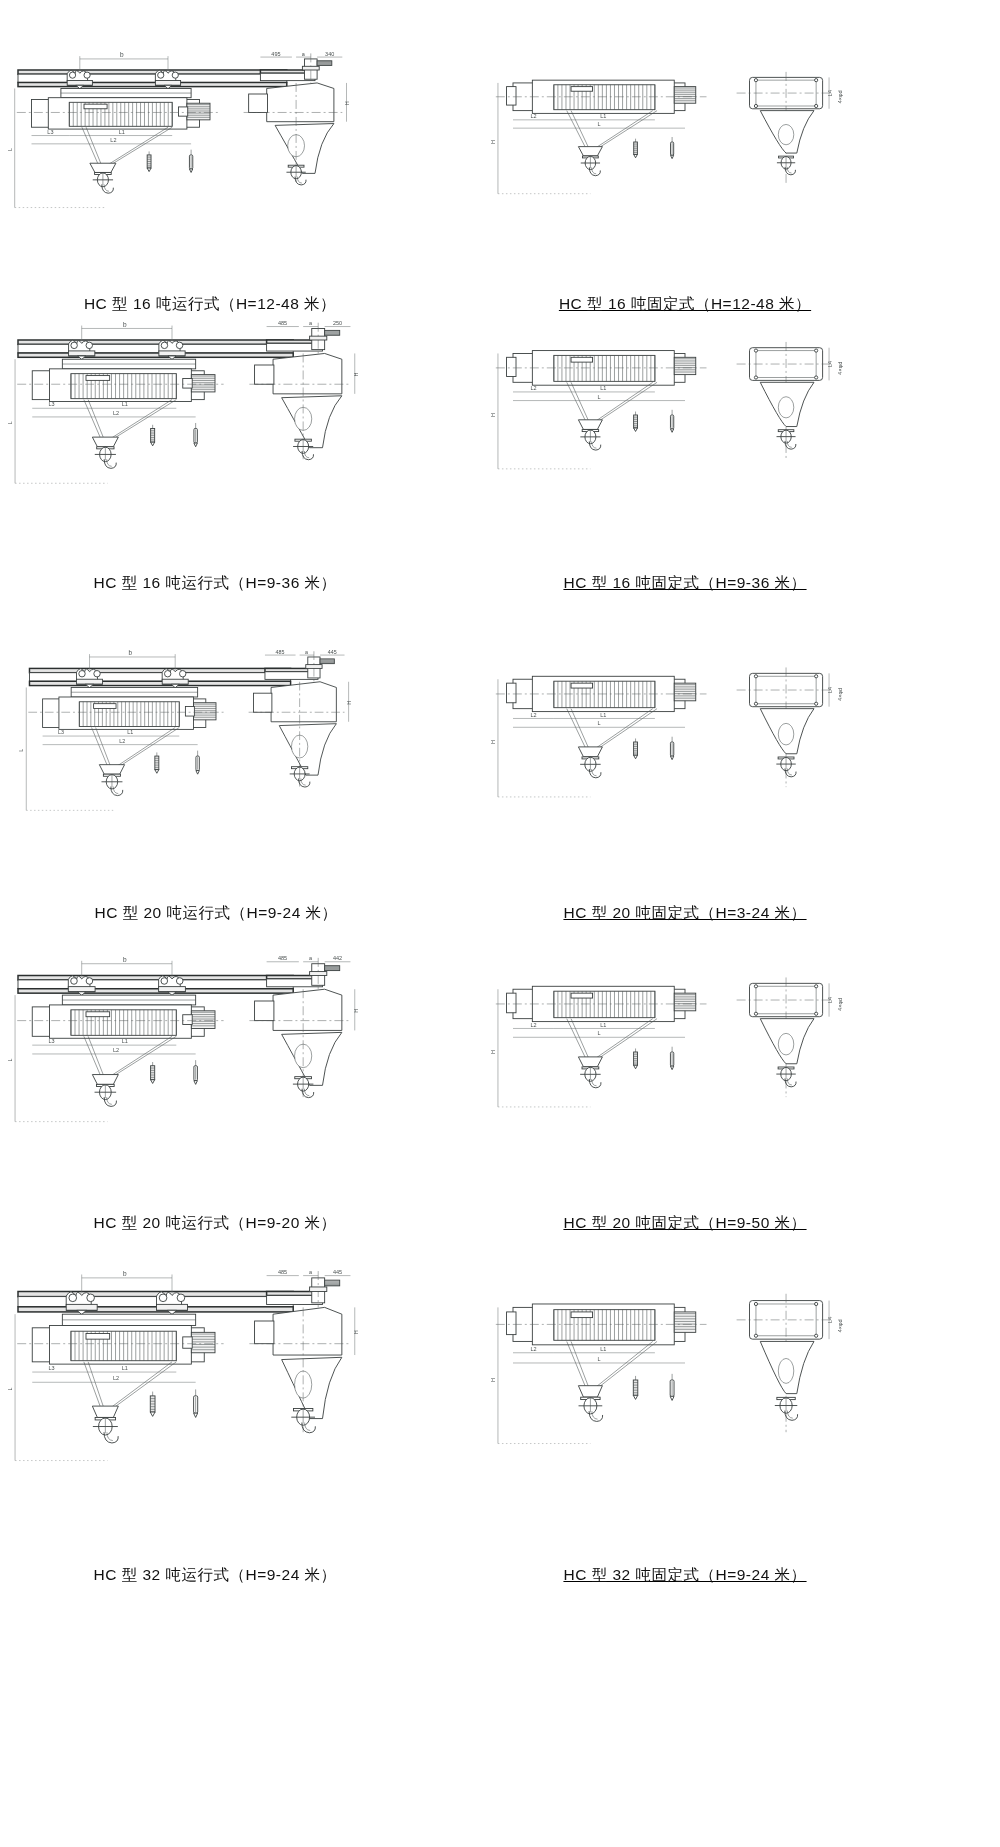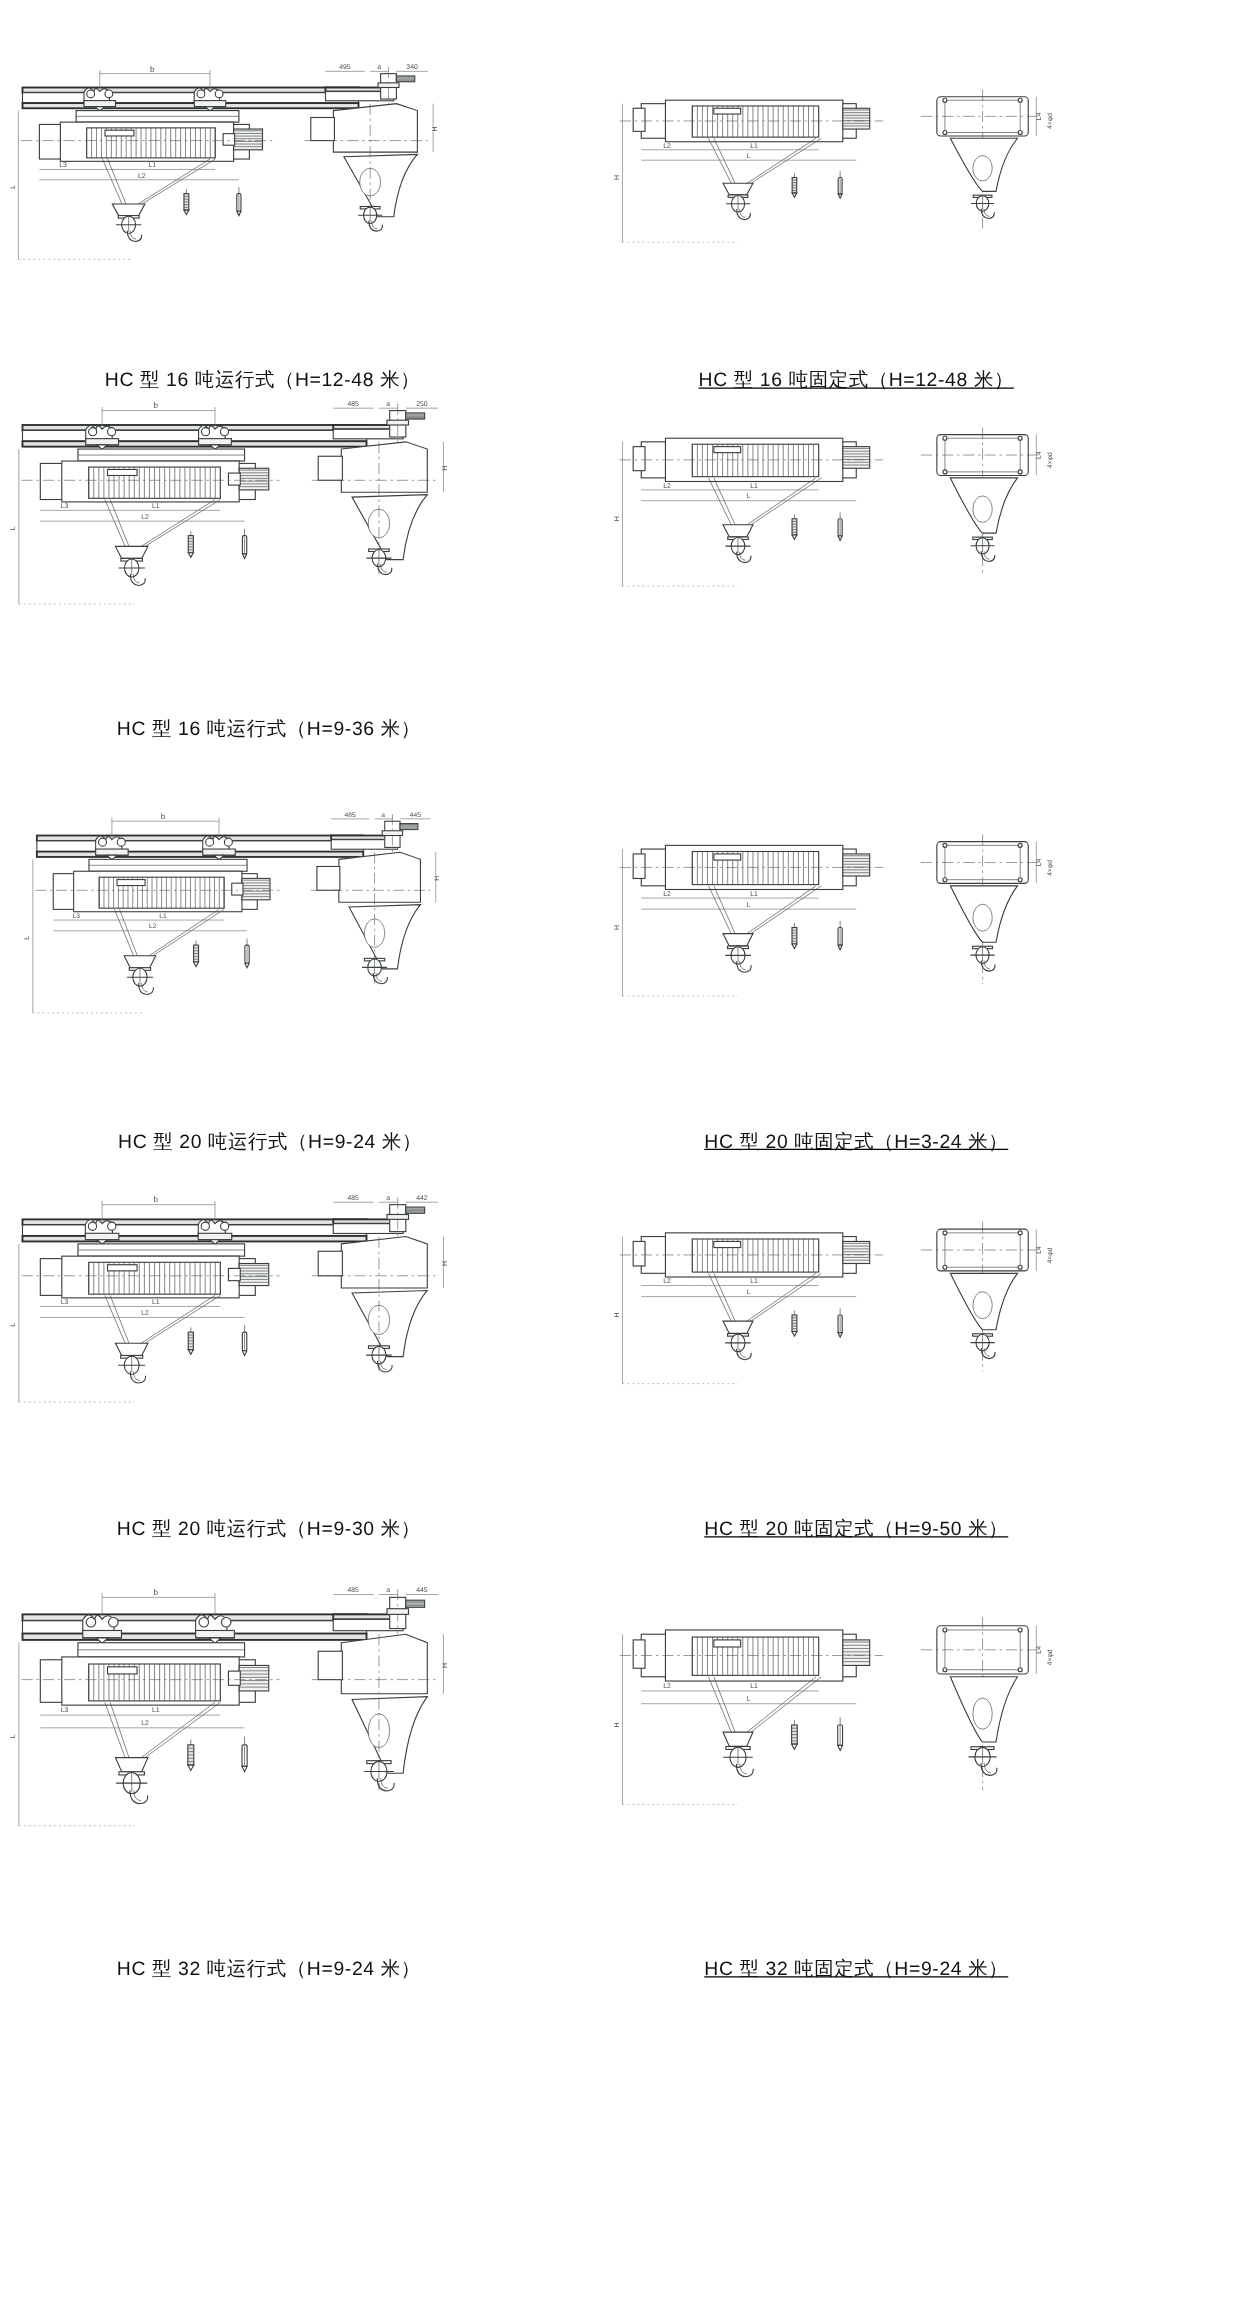--- a/index.html
+++ b/index.html
@@ -532,20 +532,21 @@
               <line x1="306.5307692307692" y1="121.63461538461539" x2="325.5692307692307" y2="121.63461538461539" class="ln"></line>
               <path d="M 315.0115384615384 125.96153846153845 q 0 7.788461538461538 6.057692307692308 8.221153846153847 q 5.1923076923076925 -0.5 4.759615384615385 -5.1923076923076925" class="ln"></path>
               <path d="M 317.2615384615384 125.96153846153845 q 0 6.057692307692308 4.5 6.403846153846154" class="ln-t"></path>
               <line x1="316.04999999999995" y1="114.71153846153847" x2="316.04999999999995" y2="126.82692307692308" class="ln-t"></line>
               <line x1="359.04999999999995" y1="32.69230769230769" x2="359.04999999999995" y2="65.38461538461539" class="dim"></line>
               <text x="362.49" y="49.03846153846154" class="dimtxt sm" text-anchor="middle" transform="rotate(-90 362.49 49.03846153846154)">L4</text>
               <text x="371.95" y="59.61538461538462" class="dimtxt sm" text-anchor="start" transform="rotate(-90 371.95 59.61538461538462)">4×φd</text>
             </g>
           </svg>
         </div>
+        <div class="caption" style="margin-top: 8px;">HC 型 16 吨固定式（H=9-36 米）</div>
       </div>
     </div>
     <div class="row" style="position: absolute; left: 0px; top: 600px; height: 301px;">
       <div class="cell left" style="width: 420px; padding-left: 12px;">
         <div class="figure" style="height: 255px;">
           <svg viewBox="0 0 420 255" width="420" height="255" preserveAspectRatio="xMidYMid meet">
             <g>
               <rect x="18" y="25.5" width="268.8" height="4.413461538461538" class="ln-h fillgg"></rect>
               <rect x="18" y="29.913461538461537" width="268.8" height="8.826923076923077" class="ln fillw"></rect>
               <rect x="18" y="38.74038461538461" width="268.8" height="4.413461538461538" class="ln-h fillgg"></rect>
@@ -903,21 +904,21 @@
               <text x="282.51" y="10.2" class="dimtxt sm" text-anchor="middle">485</text>
               <line x1="303.15" y1="11.769230769230768" x2="318.2" y2="11.769230769230768" class="dim"></line>
               <text x="310.46" y="10.2" class="dimtxt sm" text-anchor="middle">a</text>
               <line x1="324.65" y1="11.769230769230768" x2="350.45" y2="11.769230769230768" class="dim"></line>
               <text x="337.54999999999995" y="10.2" class="dimtxt sm" text-anchor="middle">442</text>
               <line x1="354.75" y1="39.230769230769226" x2="354.75" y2="80.42307692307692" class="dim"></line>
               <text x="357.76" y="60.80769230769231" class="dimtxt sm" text-anchor="middle" transform="rotate(-90 357.76 60.80769230769231)">H</text>
             </g>
           </svg>
         </div>
-        <div class="caption" style="margin-top: 8px;">HC 型 20 吨运行式（H=9-30 米）</div>
+        <div class="caption" style="margin-top: 8px;">HC 型 20 吨运行式（H=9-20 米）</div>
       </div>
       <div class="cell right" style="left: 470px; width: 430px;">
         <div class="figure" style="height: 255px;">
           <svg viewBox="0 0 430 255" width="430" height="255" preserveAspectRatio="xMidYMid meet">
             <g>
               <rect x="43" y="39.230769230769226" width="172" height="29.423076923076923" class="ln fillw"></rect>
               <rect x="62.349999999999994" y="36.28846153846154" width="141.9" height="35.30769230769231" class="ln fillw"></rect>
               <rect x="83.85000000000001" y="41.19230769230769" width="101.05" height="26.48076923076923" class="ln fillw"></rect>
               <line x1="83.85000000000001" y1="41.19230769230769" x2="83.85000000000001" y2="67.67307692307692" class="ln-t"></line>
               <line x1="87.89200000000001" y1="41.19230769230769" x2="87.89200000000001" y2="67.67307692307692" class="ln-t"></line>

